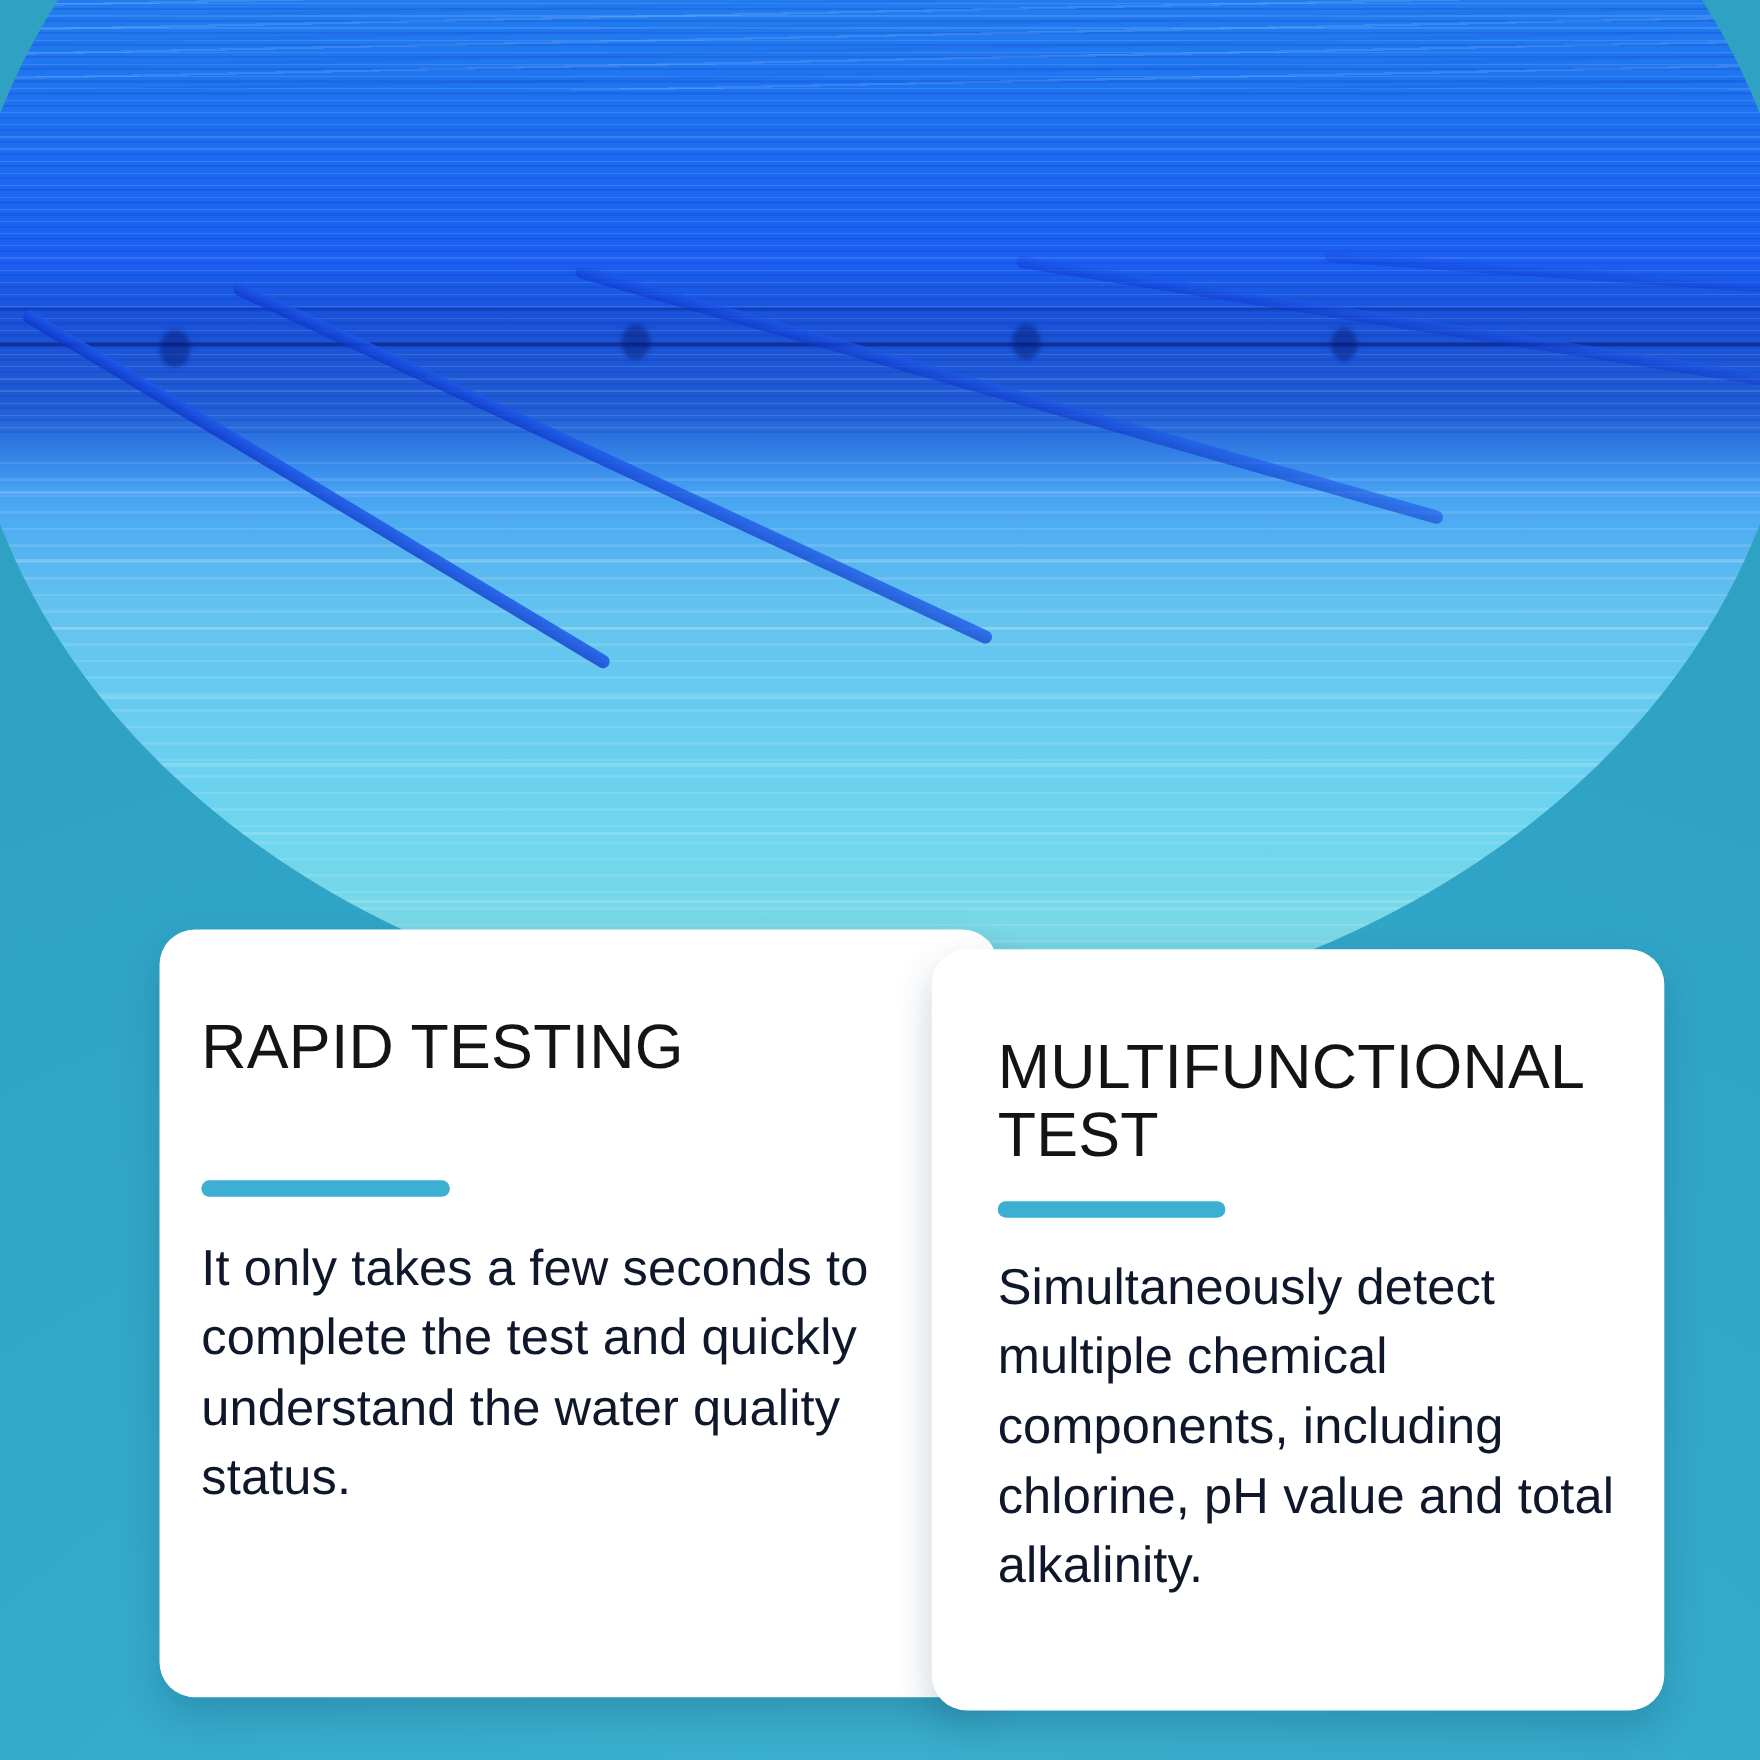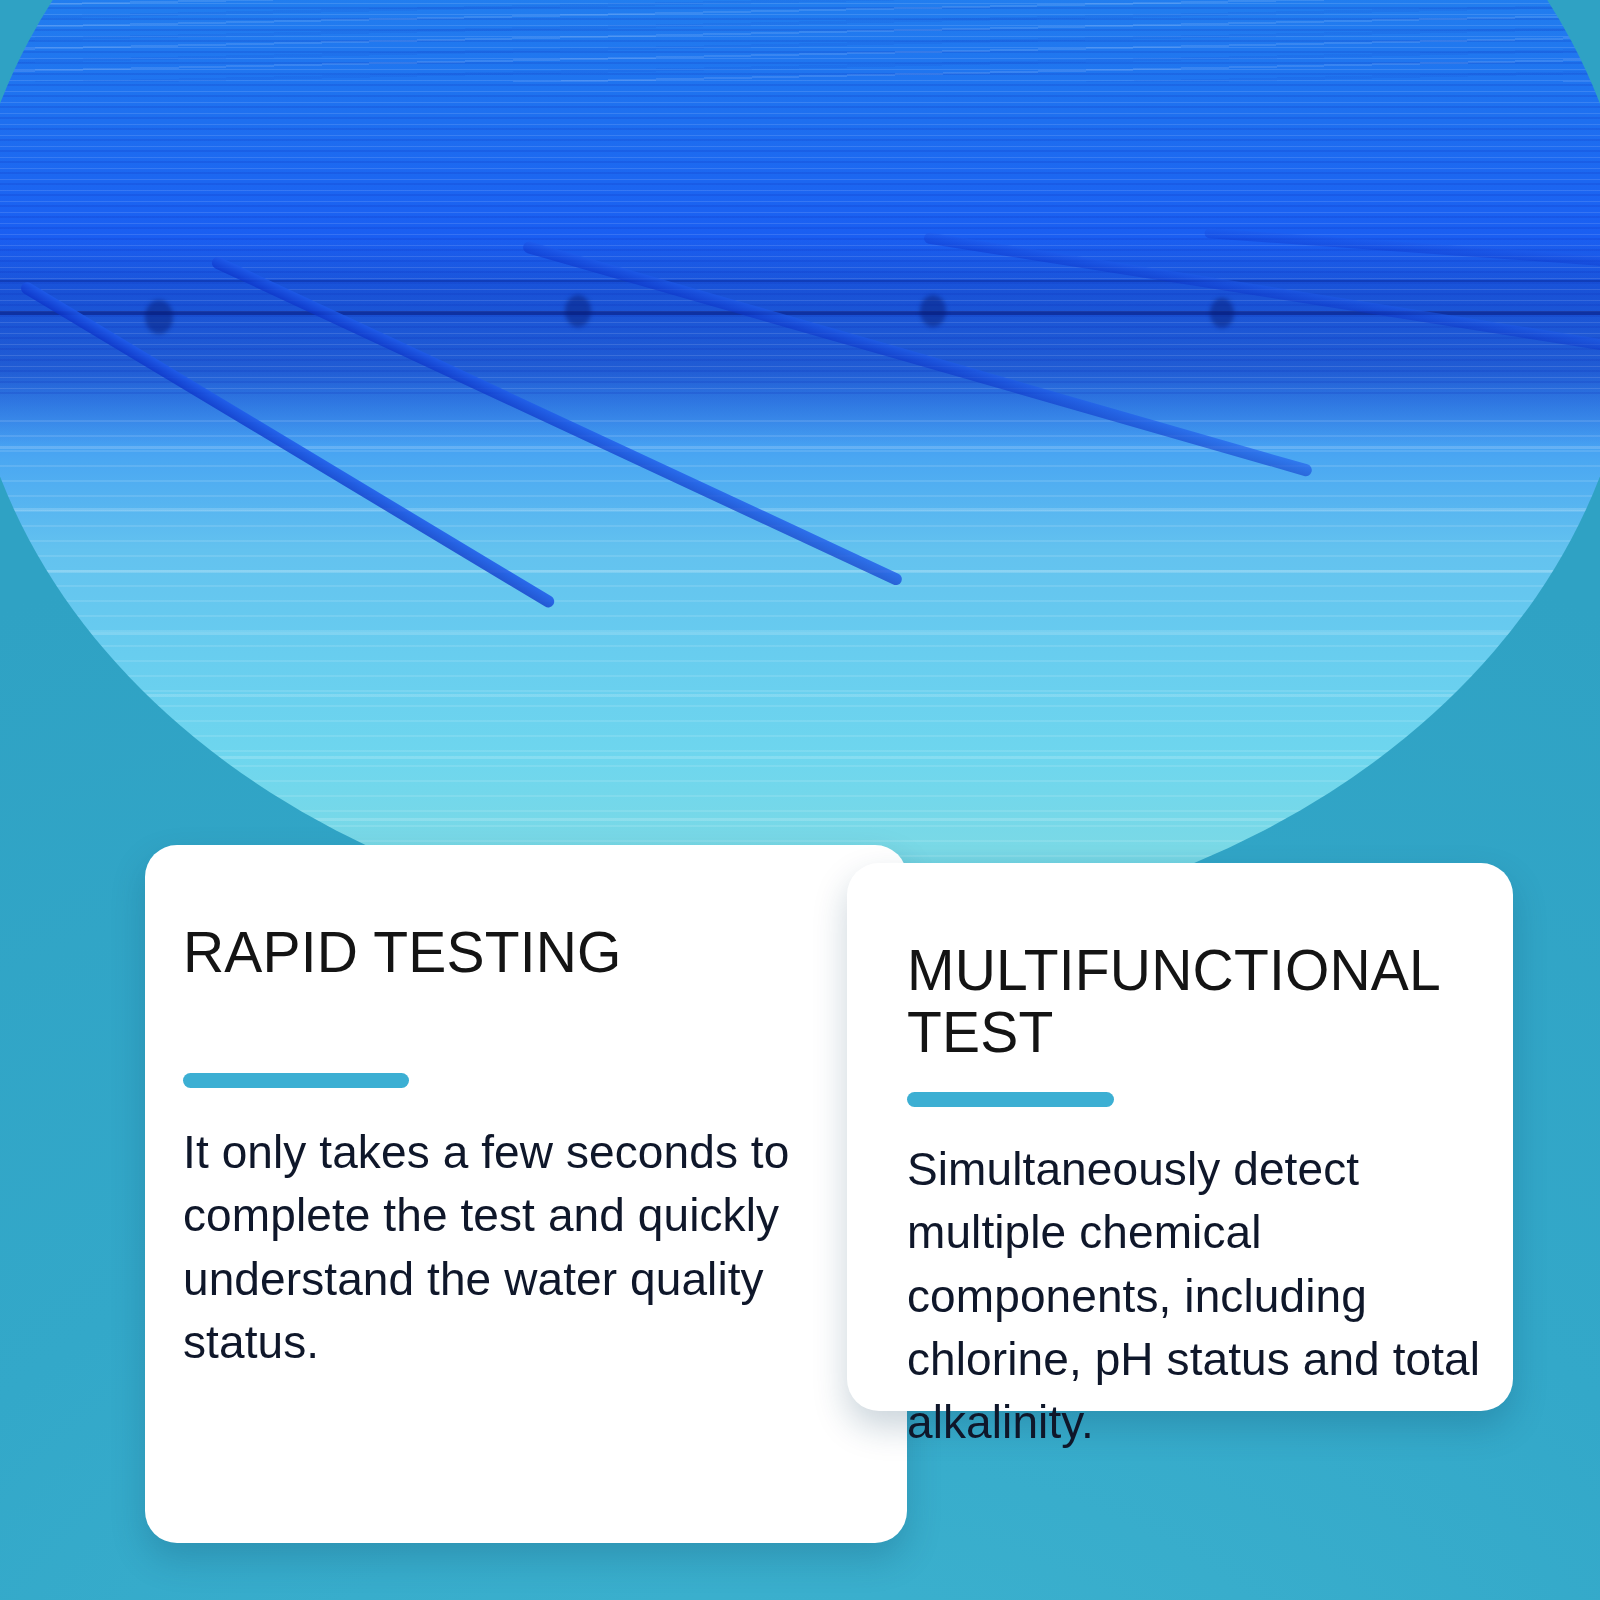--- a/index.html
+++ b/index.html
@@ -139,21 +139,21 @@
 
   
   .card{
     position:absolute;
     background:#ffffff;
     border-radius:32px;
     box-shadow:0 16px 34px rgba(12,60,90,0.22);
     box-sizing:border-box;
   }
   #card-left{ left:145px; top:845px; width:762px; height:698px; padding:0 26px; }
-  #card-right{ left:847px; top:863px; width:666px; height:548px; padding:0 60px 0 60px; }
+  #card-right{ left:847px; top:863px; width:666px; height:692px; padding:0 60px 0 60px; }
 
   .card-title{
     position:absolute;
     margin:0;
     font-weight:400;
     color:#141414;
     letter-spacing:0.2px;
     line-height:1.08;
   }
   #card-left .card-title{ left:38px; right:24px; top:960px; font-size:57px; }
@@ -208,16 +208,16 @@
 
   <div class="card" id="card-left">
     <h2 class="card-title" style="top:77px;">RAPID TESTING</h2>
     <div class="accent"></div>
     <p class="card-body">It only takes a few seconds to complete the test and quickly understand the water quality status.</p>
   </div>
 
   <div class="card" id="card-right">
     <h2 class="card-title">MULTIFUNCTIONAL TEST</h2>
     <div class="accent"></div>
-    <p class="card-body">Simultaneously detect multiple chemical components, including chlorine, pH status and total alkalinity.</p>
+    <p class="card-body">Simultaneously detect multiple chemical components, including chlorine, pH value and total alkalinity.</p>
   </div>
 
 </div>
 
 </body></html>

